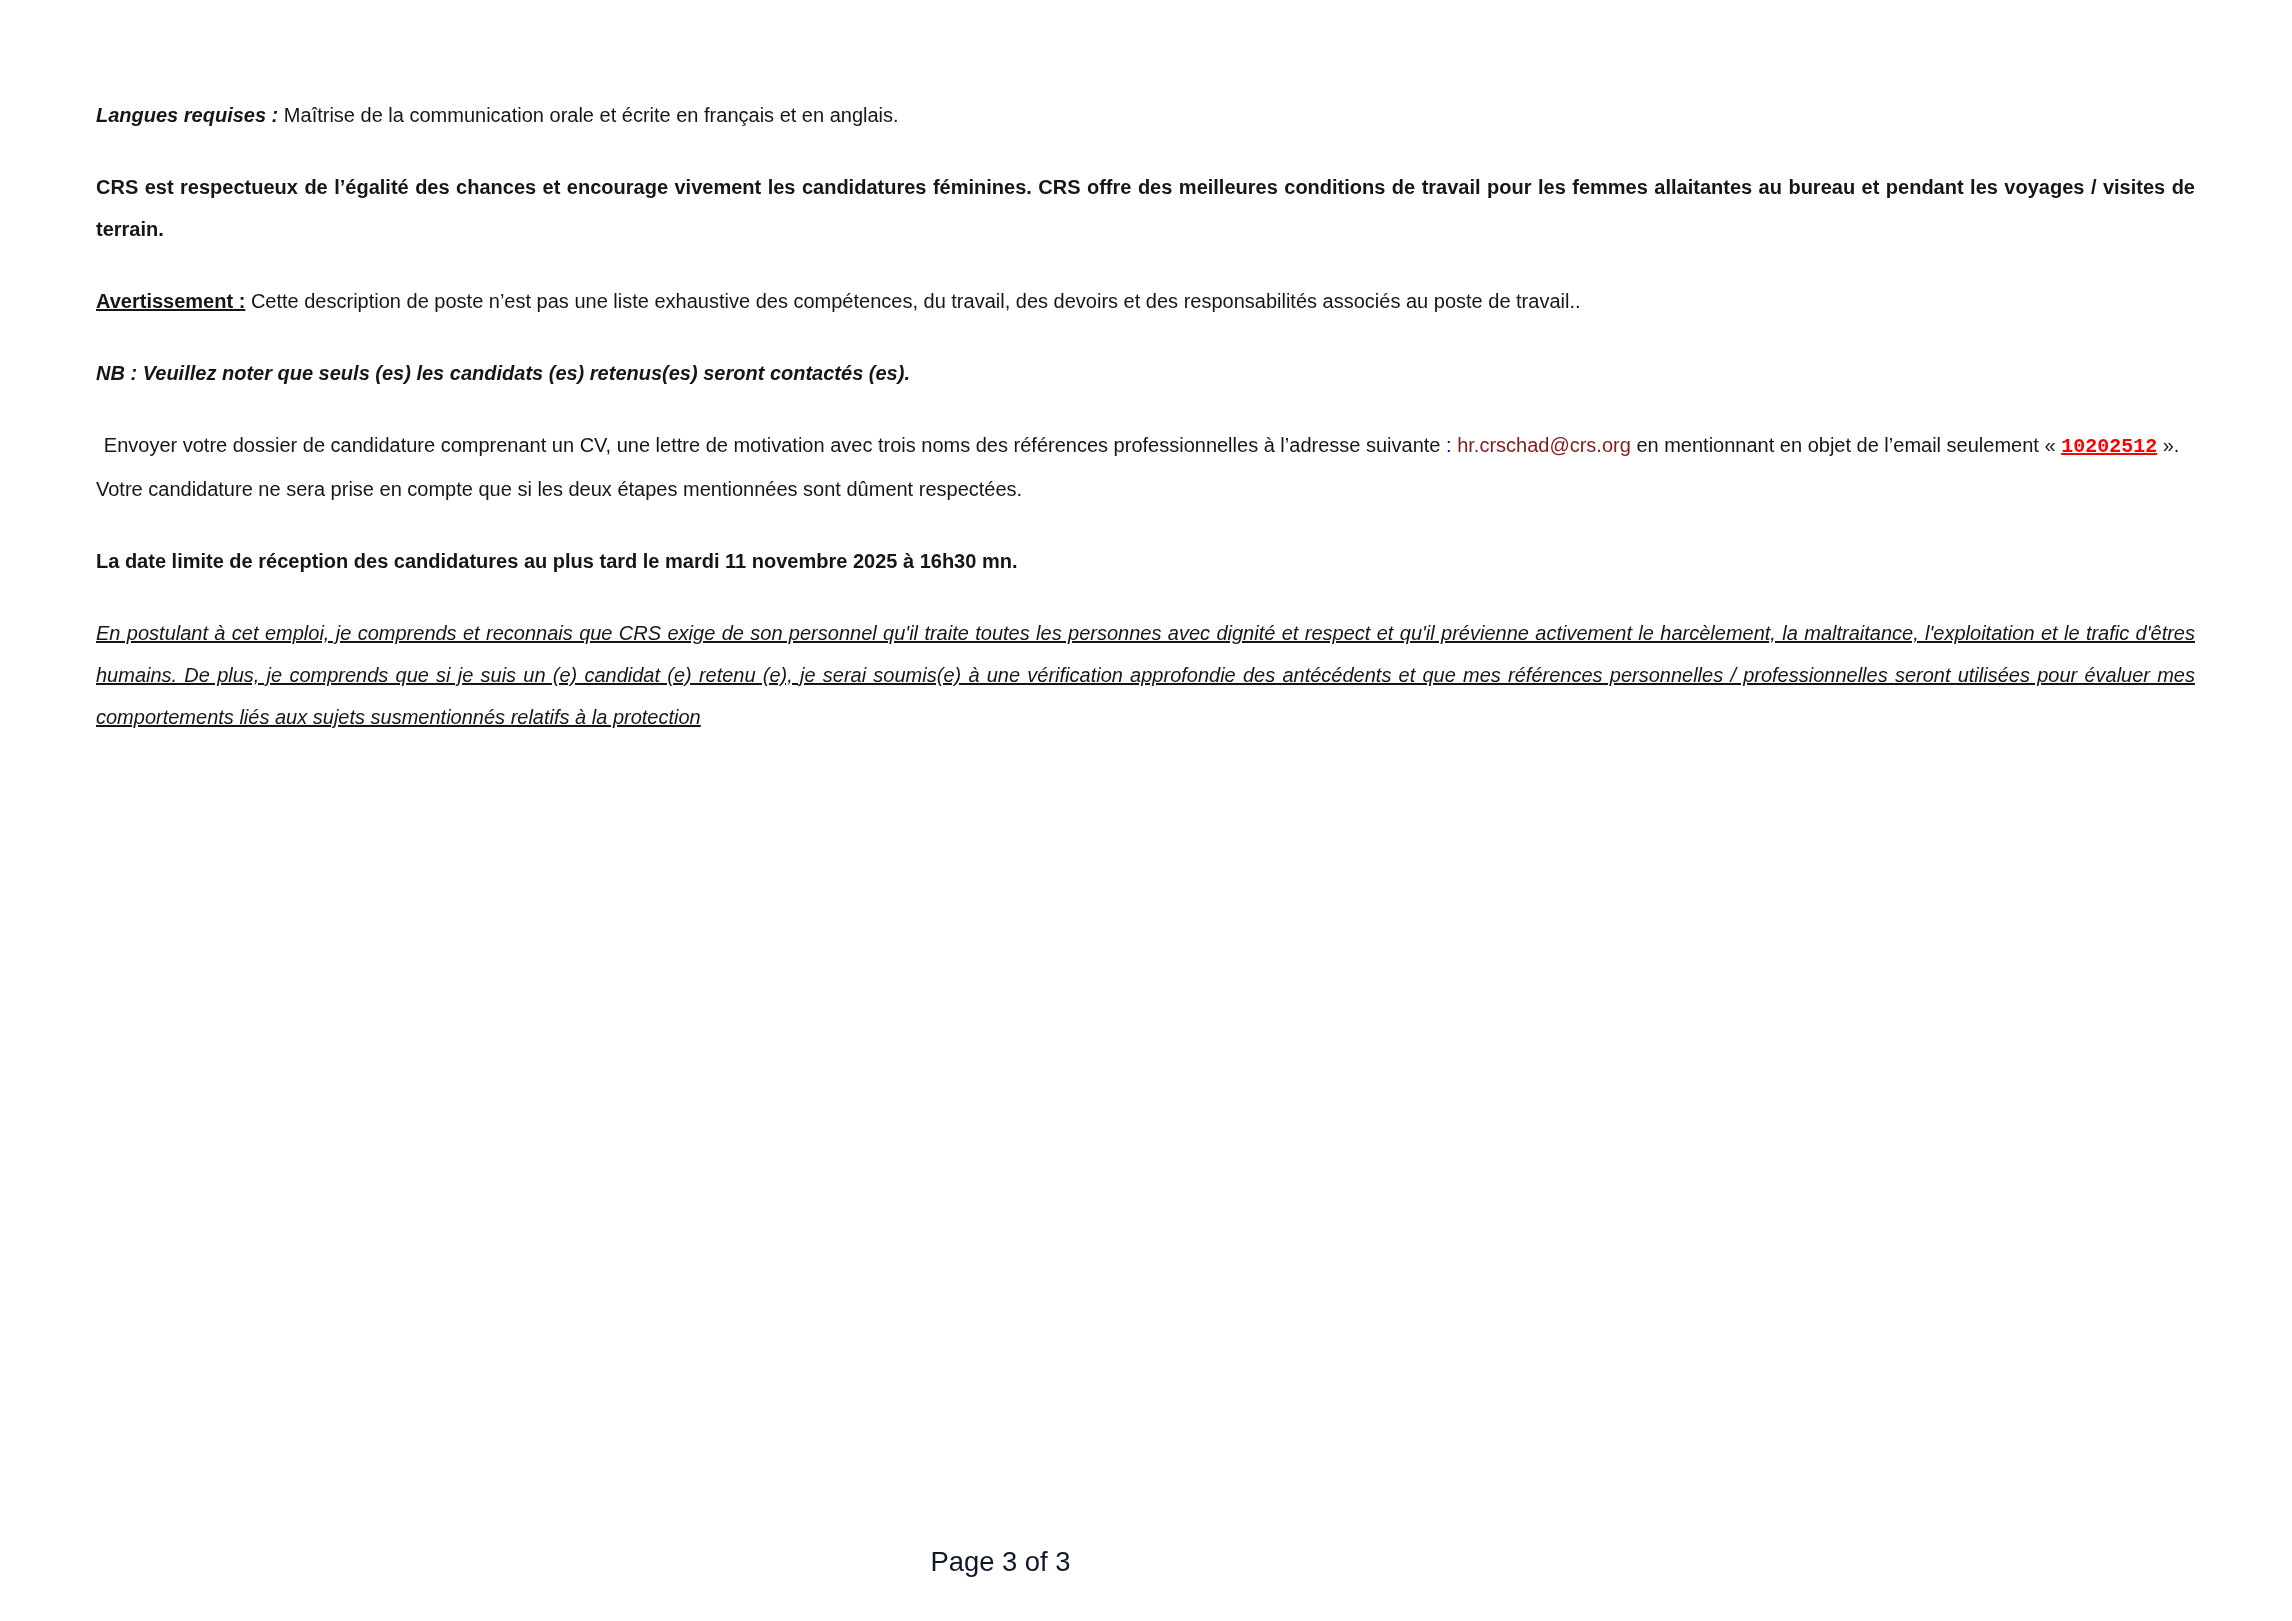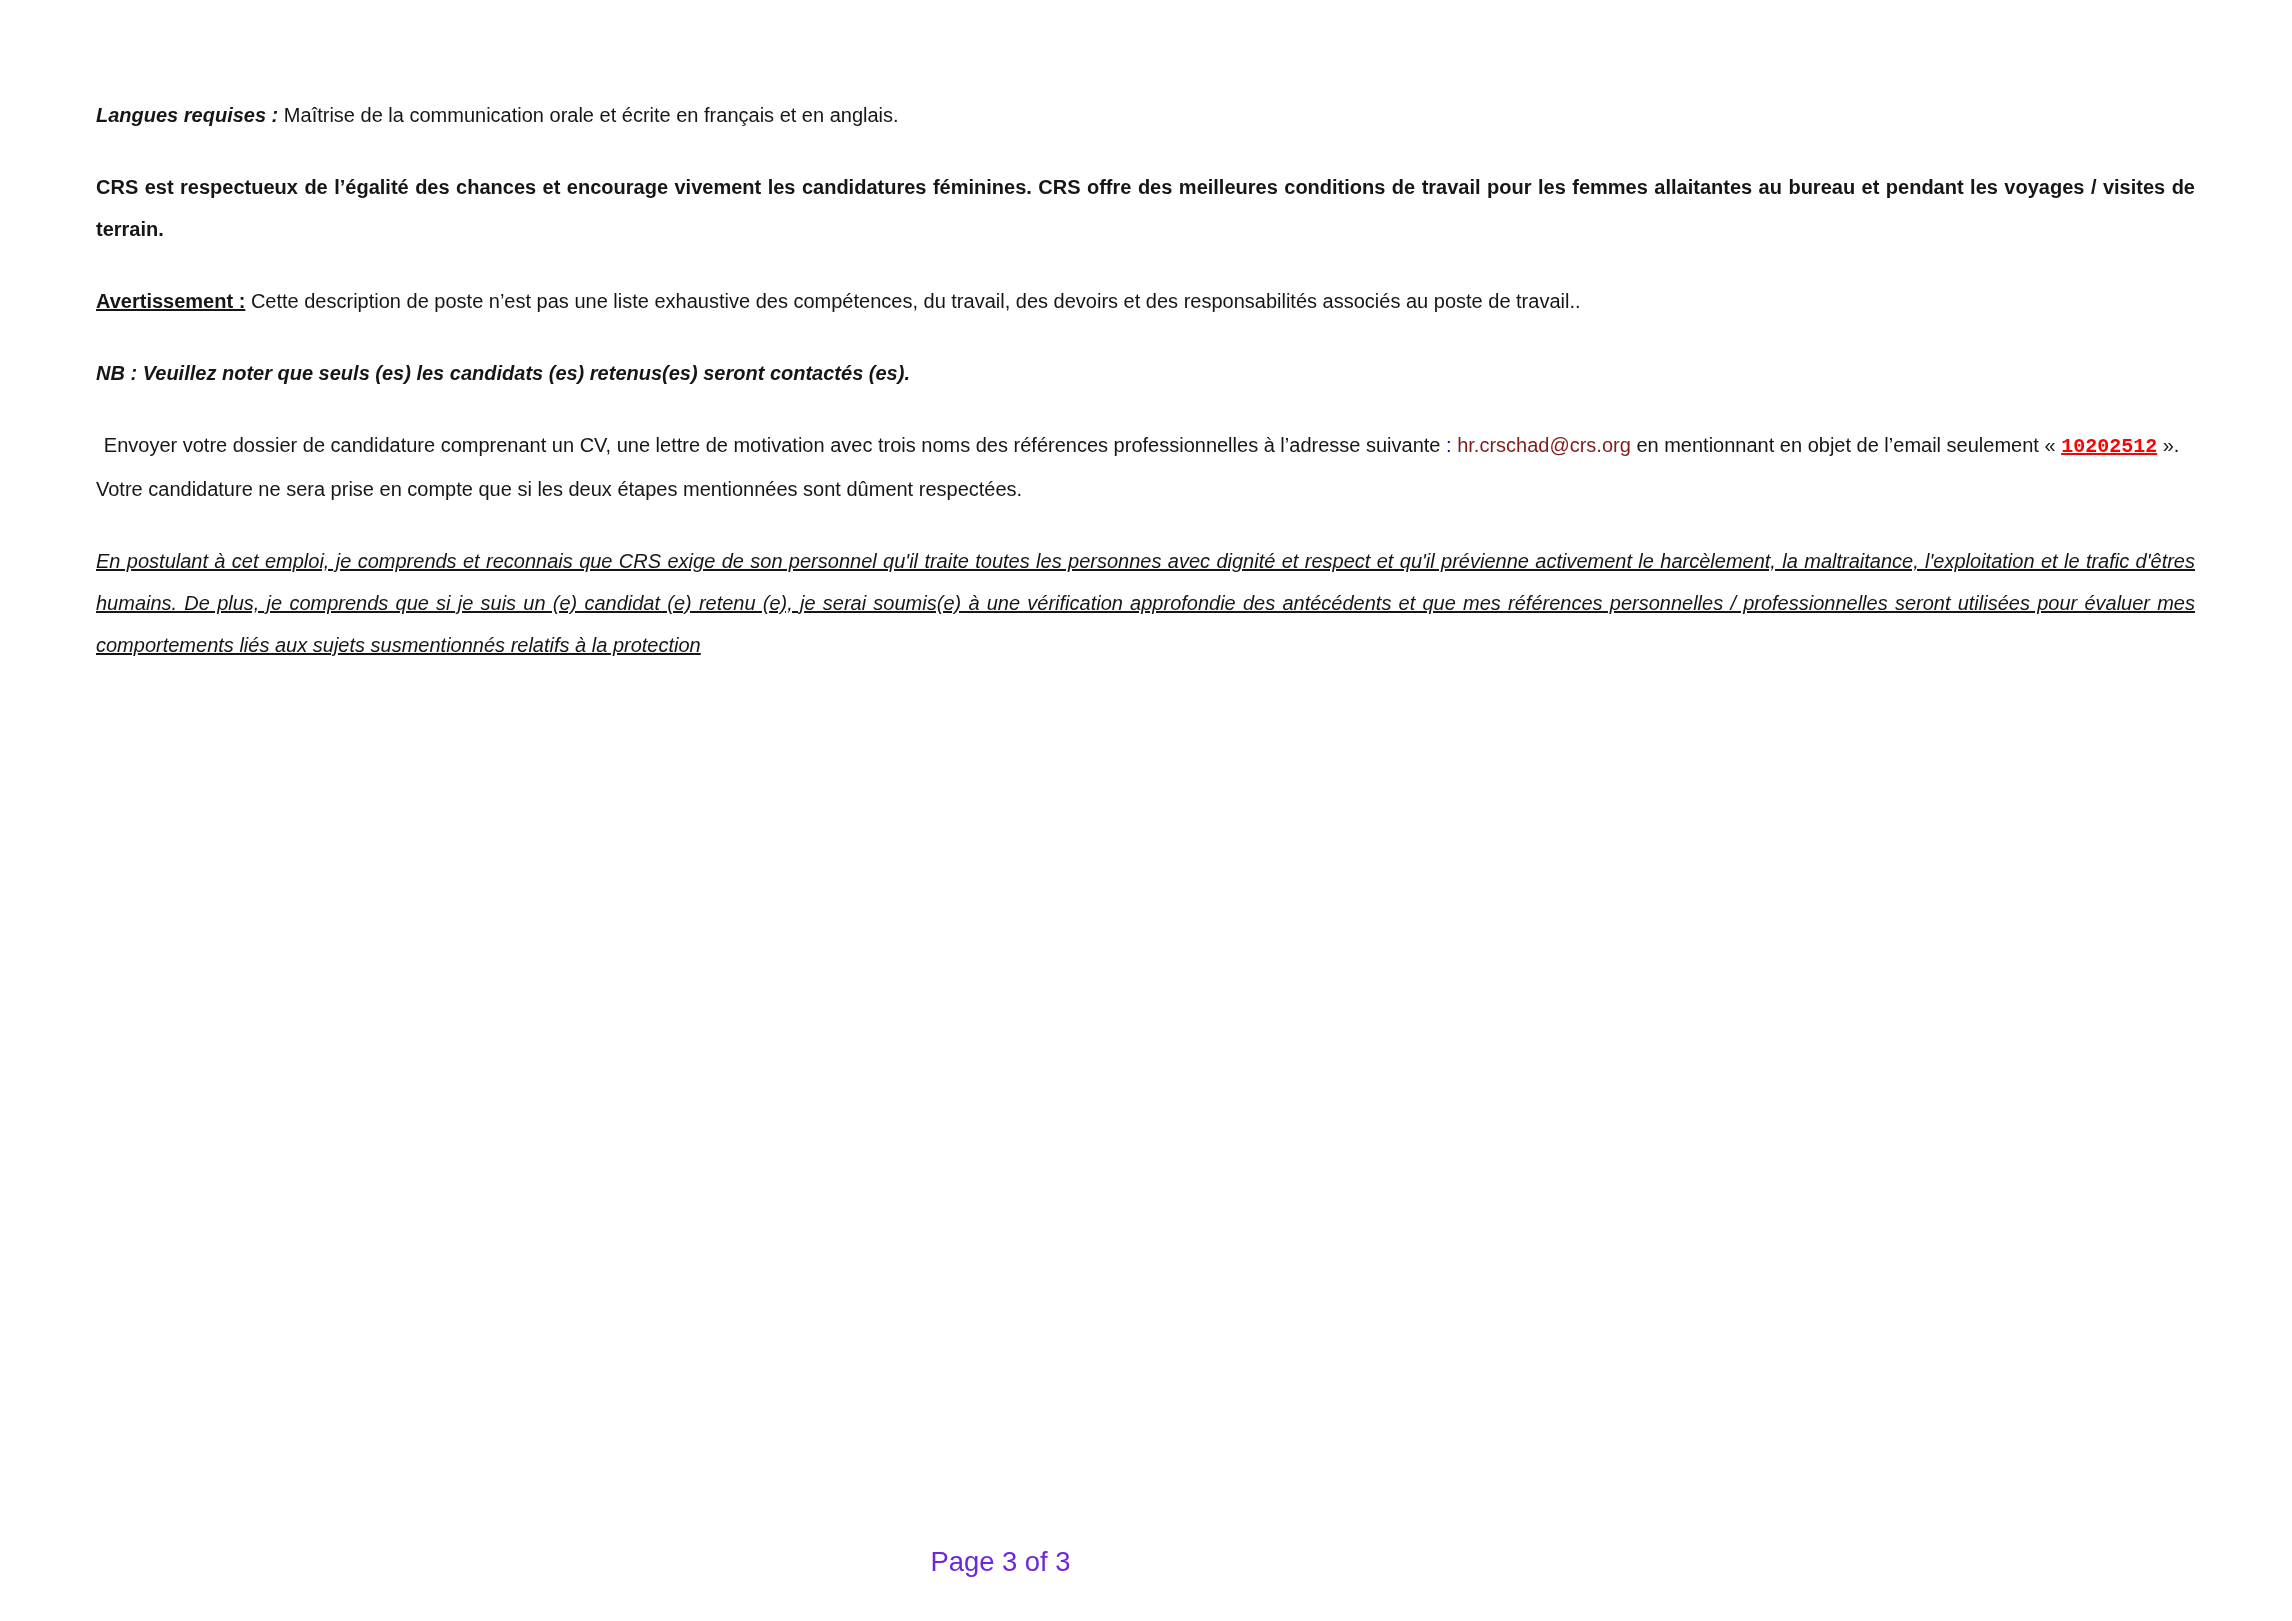--- a/index.html
+++ b/index.html
@@ -45,39 +45,40 @@
     font-family: Liberation Mono, monospace;
   }
   .footer {
     position: absolute;
     top: 1541px;
     left: 0;
     width: 2001px;
     text-align: center;
     font-size: 27.4px;
     line-height: 42px;
-    color: #6d28d9;
+    color: #0f172a;
   }
 </style>
 </head>
 <body>
 
 <div class="content">
 
   <p class="par"><span class="bi">Langues requises : </span><span>Maîtrise de la communication orale et écrite en français et en anglais.</span></p>
 
 
 
   <p class="par b"><span>CRS est respectueux de l’égalité des chances et encourage vivement les candidatures féminines. CRS offre des meilleures conditions de travail pour les femmes allaitantes au bureau et pendant les voyages / visites de terrain.</span></p>
 
   <p class="par"><span class="b u">Avertissement :</span><span> Cette description de poste n’est pas une liste exhaustive des compétences, du travail, des devoirs et des responsabilités associés au poste de travail..</span></p>
 
   <p class="par"><span class="bi">NB : Veuillez noter que seuls (es) les candidats (es) retenus(es) seront contactés (es).</span></p>
 
   <p class="par indent"><span> Envoyer votre dossier de candidature comprenant un CV, une lettre de motivation avec trois noms des références professionnelles à l’adresse suivante </span><span class="colon-blue">: </span><a class="link">hr.crschad@crs.org</a><span> en mentionnant en objet de l’email seulement « </span><span class="code">10202512</span><span> ».</span><br><span>Votre candidature ne sera prise en compte que si les deux étapes mentionnées sont dûment respectées.</span></p>
 
+  <p class="par b"><span>La date limite de réception des candidatures au plus tard le mardi 11 novembre 2025 à 16h30 mn.</span></p>
 
   <p class="par it"><span>En postulant à cet emploi, je comprends et reconnais que CRS exige de son personnel qu'il traite toutes les personnes avec dignité et respect et qu'il prévienne activement le harcèlement, la maltraitance, l'exploitation et le trafic d'êtres humains. De plus, je comprends que si je suis un (e) candidat (e) retenu (e), je serai soumis(e) à une vérification approfondie des antécédents et que mes références personnelles / professionnelles seront utilisées pour évaluer mes comportements liés aux sujets susmentionnés relatifs à la protection</span></p>
 
 </div>
 
 <div class="footer"><span>Page 3 of 3</span></div>
 
 
 </body></html>

